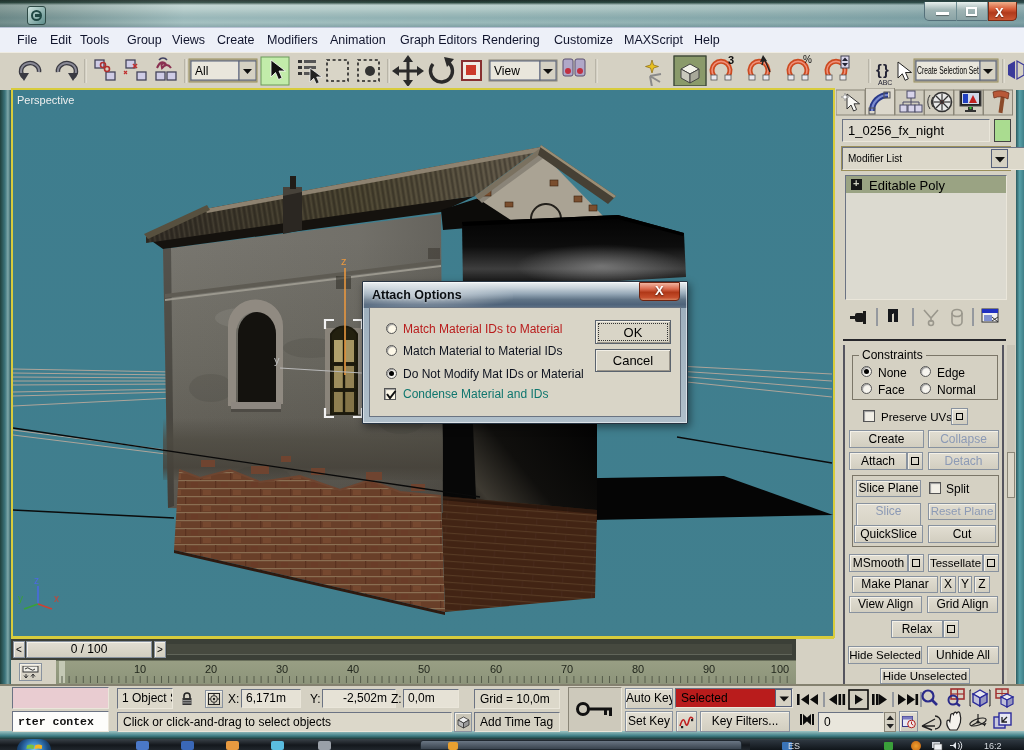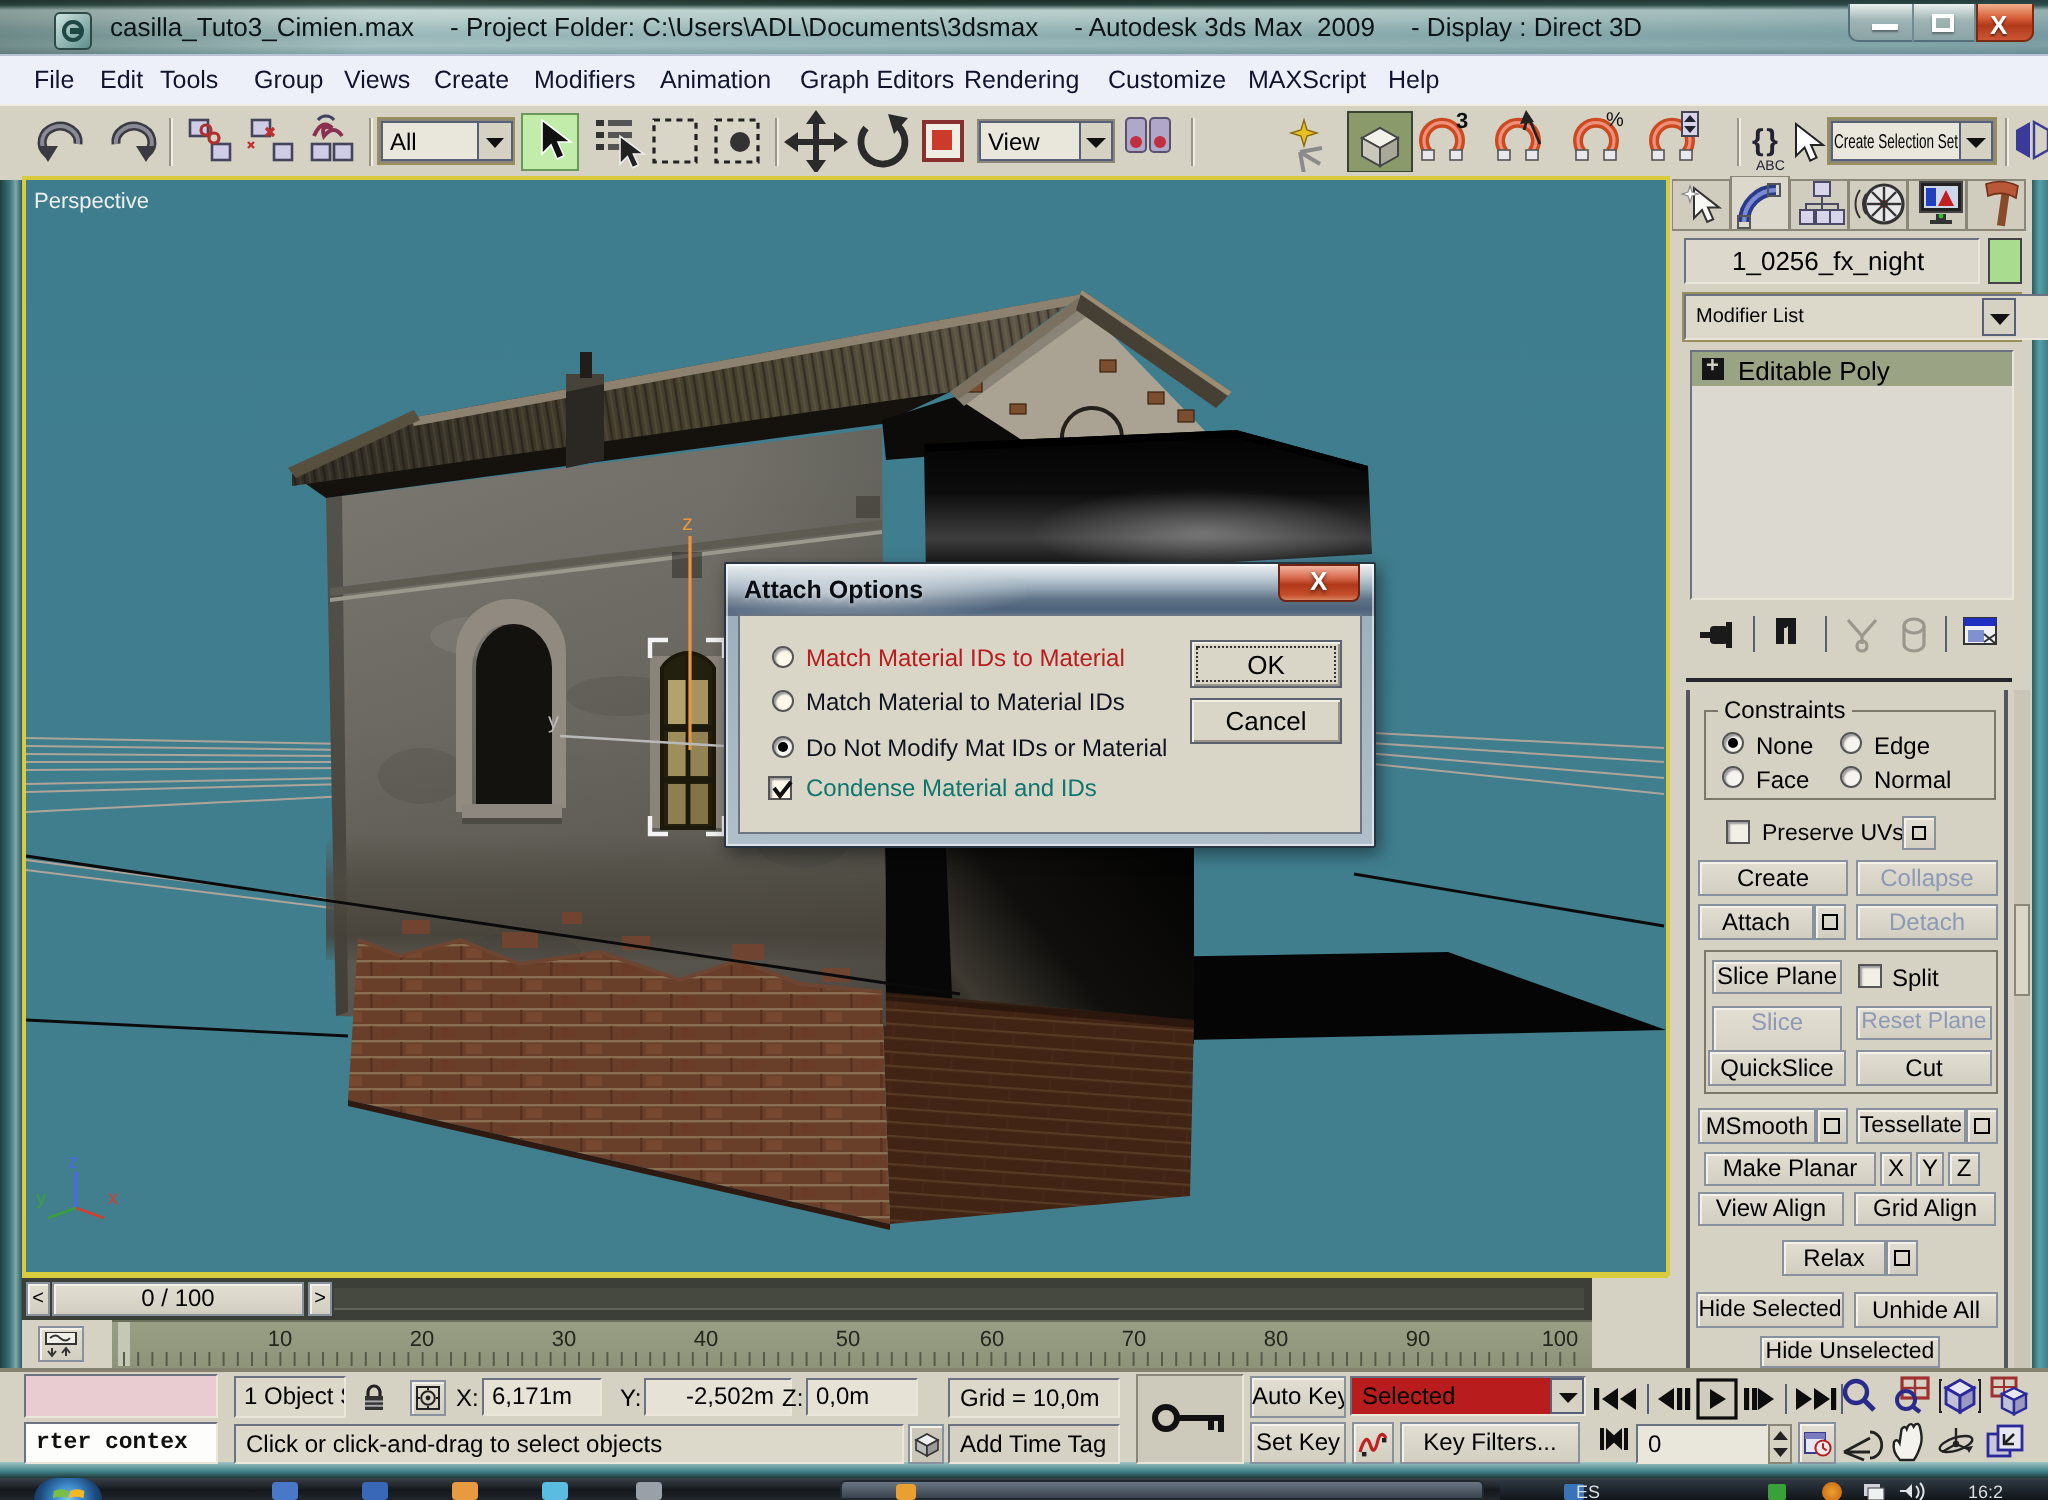--- a/index.html
+++ b/index.html
@@ -14,21 +14,20 @@
 .chk{position:absolute;width:12px;height:12px;background:#f2efe6;border:1px solid #555;box-shadow:inset 1px 1px 1px #999}
 </style></head><body>
 <div id="root">
 
 <div class="a" style="left:0;top:0;width:1024px;height:27px;background:linear-gradient(180deg,#1c2b26 0%,#27423a 9%,#bdd2cf 19%,#b2cac8 34%,#9cb9b9 52%,#8fb0b2 66%,#9bbaba 84%,#7fa0a4 100%)"></div>
 <div class="a" style="left:0;top:0;width:1024px;height:27px;background:linear-gradient(90deg,rgba(40,60,55,0.35) 0%,rgba(255,255,255,0.10) 18%,rgba(255,255,255,0.0) 45%,rgba(70,110,120,0.18) 80%,rgba(60,100,115,0.30) 100%)"></div>
 <div class="a" style="left:27px;top:6px;width:19px;height:19px;background:linear-gradient(135deg,#cfe4e0,#5d8d8a);border:1px solid #2e4a46;border-radius:3px">
  <div class="a" style="left:3px;top:3px;width:11px;height:11px;border:2px solid #1f4743;border-radius:50%"></div>
  <div class="a" style="left:7px;top:7px;width:5px;height:3px;background:#1f4743"></div>
 </div>
-<div class="a" style="left:55px;top:6px;font-size:13px;color:#0b1316">casilla_Tuto3_Cimien.max&nbsp;&nbsp;&nbsp;&nbsp;&nbsp;- Project Folder: C:\Users\ADL\Documents\3dsmax&nbsp;&nbsp;&nbsp;&nbsp;&nbsp;- Autodesk 3ds Max&nbsp; 2009&nbsp;&nbsp;&nbsp;&nbsp;&nbsp;- Display : Direct 3D</div>
 
 <div class="a" style="left:924px;top:2px;width:93px;height:19px;background:linear-gradient(180deg,#e8f0ee,#9fb4b4 45%,#8aa3a5);border:1px solid #55707a;border-top:none;border-radius:0 0 5px 5px"></div>
 <div class="a" style="left:988px;top:2px;width:29px;height:19px;background:linear-gradient(180deg,#f0b08c 0%,#d75b37 40%,#b03a1c 60%,#cb5633 100%);border:1px solid #7c2912;border-top:none;border-radius:0 0 5px 0"></div>
 <div class="a" style="left:936px;top:12px;width:13px;height:3px;background:#fff;box-shadow:0 1px 1px rgba(0,0,0,.4)"></div>
 <div class="a" style="left:966px;top:7px;width:11px;height:9px;border:2px solid #fff;box-shadow:0 1px 1px rgba(0,0,0,.35)"></div>
 <div class="a" style="left:995px;top:5px;width:15px;height:13px;color:#fff;font-size:13px;font-weight:bold;text-shadow:0 1px 1px rgba(0,0,0,.5);font-family:'Liberation Sans',sans-serif">X</div>
 <div class="a" style="left:956px;top:2px;width:1px;height:19px;background:#6e8c92"></div>
 <div class="a" style="left:987px;top:2px;width:1px;height:19px;background:#6e8c92"></div>
 
 <div class="a" style="left:0;top:27px;width:1024px;height:25px;background:#edf0f8;border-top:1px solid #b8c2d4"></div>
@@ -454,21 +453,21 @@
         <polygon points="9,12 13,4 17,12" fill="#c02020"></polygon>
         <rect x="8" y="16" width="5" height="3" fill="#333"></rect>
         <rect x="5" y="19" width="11" height="2" fill="#333"></rect>
         <circle cx="10.5" cy="17" r="1.2" fill="#30c030"></circle>
       </g>
 <g transform="translate(155,2)">
         <rect x="9" y="2" width="4" height="21" fill="#8a4a2a" transform="rotate(8 11 12)"></rect>
         <path d="M2 2 q8 -3 16 1 l-1 6 q-7 -4 -14 -1 z" fill="#b85838" stroke="#70301a" stroke-width="0.8"></path>
       </g>
 </svg>
-<div class="fld" style="left:842px;top:119px;width:148px;height:23px;line-height:21px;padding-left:23px;font-size:13px;background:#dcd8cc">1_0256_fx_night</div>
+<div class="fld" style="left:842px;top:119px;width:148px;height:23px;line-height:21px;padding-left:5px;font-size:13px;background:#dcd8cc">1_0256_fx_night</div>
 <div class="a" style="left:994px;top:119px;width:17px;height:23px;background:#aadc90;border:1px solid #444"></div>
 <div class="a" style="left:841px;top:146px;width:170px;height:25px;border:1px solid #9a8f5a"></div>
 <div class="fld" style="left:842px;top:147px;width:192px;height:23px;line-height:21px;padding-left:5px;font-size:10px">Modifier List</div>
 <div class="a" style="left:991px;top:149px;width:17px;height:19px;background:#d5d1c3;border:1px solid #56607a"></div>
 <svg class="a" style="left:994px;top:156px" width="12" height="7">
       <polygon points="1,1 11,1 6,6.5" fill="#101010"></polygon>
     </svg>
 <div class="a" style="left:845px;top:175px;width:162px;height:125px;background:#dcdad0;border:1px solid;border-color:#6b7383 #eae6da #eae6da #6b7383"></div>
 <div class="a" style="left:846px;top:176px;width:160px;height:17px;background:#9aa383"></div>
 <div class="a" style="left:851px;top:179px;width:11px;height:11px;background:#161616"></div>

